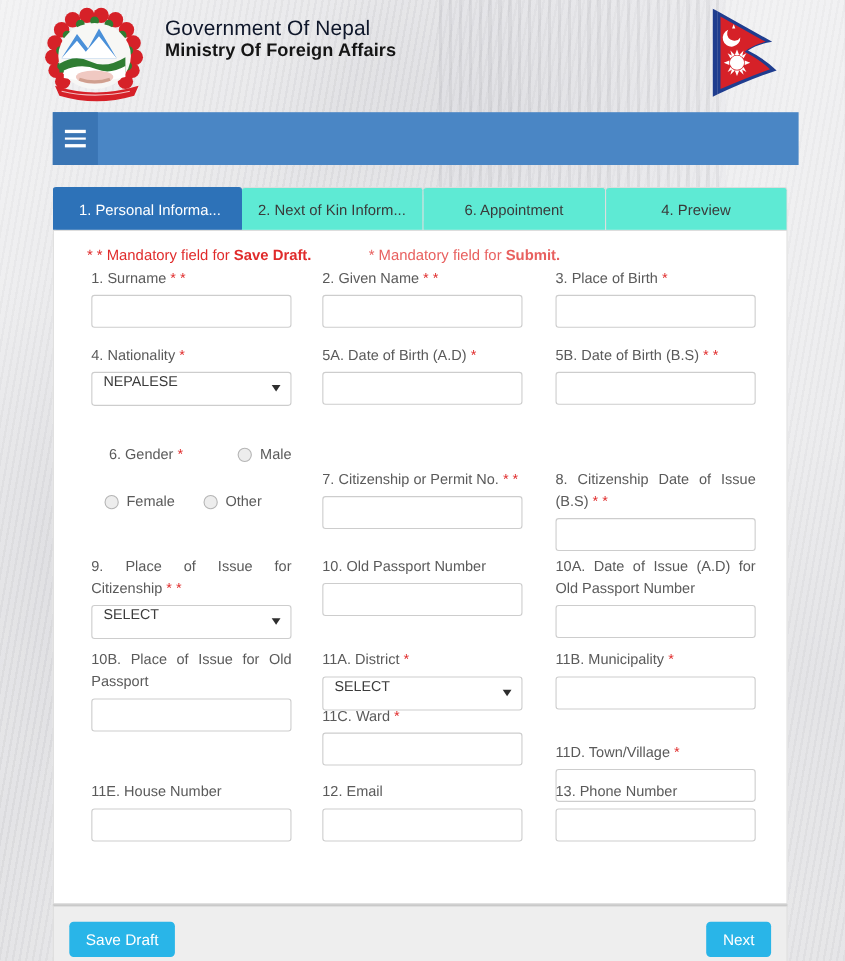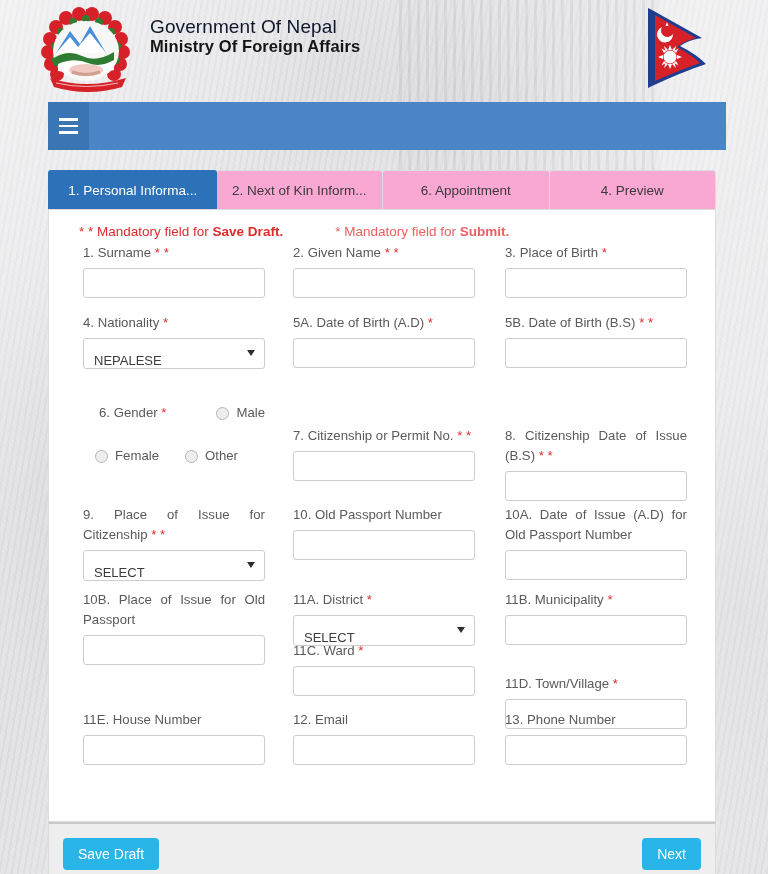--- a/index.html
+++ b/index.html
@@ -66,29 +66,29 @@
     position: relative; z-index: 2;
     margin: 20px 52px 0 48px;
     display: flex; align-items: flex-end;
     height: 39px;
   }
   .tab {
     flex: 1 1 0;
     height: 39px;
     display: flex; align-items: center; justify-content: center;
     font-size: 13.5px; color: #3a3a3a;
-    background: #f9a8d4;
+    background: #5eead4;
     border: 1px solid #dddddd;
     border-bottom: none;
     border-left: none;
     border-radius: 3px 3px 0 0;
     cursor: pointer;
     white-space: nowrap;
   }
-  .tab:first-child { border-left: 2px solid #14b8a6; }
+  .tab:first-child { border-left: 6px solid #14b8a6; }
   .tab.active {
     background: #2d72b8; color: #ffffff;
     border-color: #2d72b8;
     font-weight: normal;
   }
 
   
   #form-card {
     position: relative; z-index: 2;
     margin: 0 52px 0 48px;
@@ -127,21 +127,21 @@
     display: block; width: 182px; height: 30px;
     border: 1px solid #cdcdcd; border-radius: 3px;
     background: #fff; outline: none;
     font-size: 13px; color: #333; padding: 0 8px;
     font-family: "Liberation Sans", sans-serif;
   }
   .sel {
     position: relative; width: 182px; height: 31px;
     border: 1px solid #cdcdcd; border-radius: 3px;
     background: #fff; cursor: pointer;
-    display: flex; align-items: flex-end;
+    display: flex; align-items: flex-start;
     padding: 0 10px;
     font-size: 13px; color: #3c3c3c;
   }
   .sel .caret {
     position: absolute; right: 9px; top: 50%; transform: translateY(-50%);
     width: 0; height: 0;
     border-left: 4.5px solid transparent;
     border-right: 4.5px solid transparent;
     border-top: 6px solid #2e2e2e;
   }

